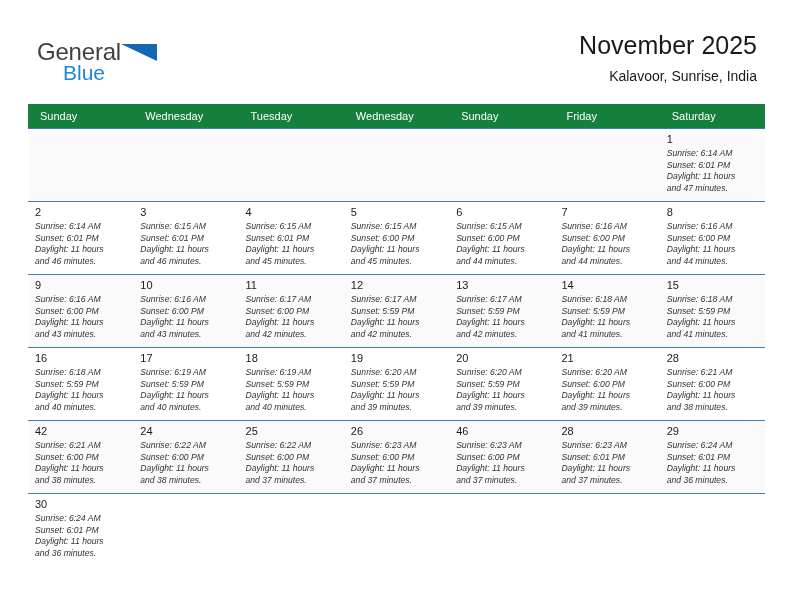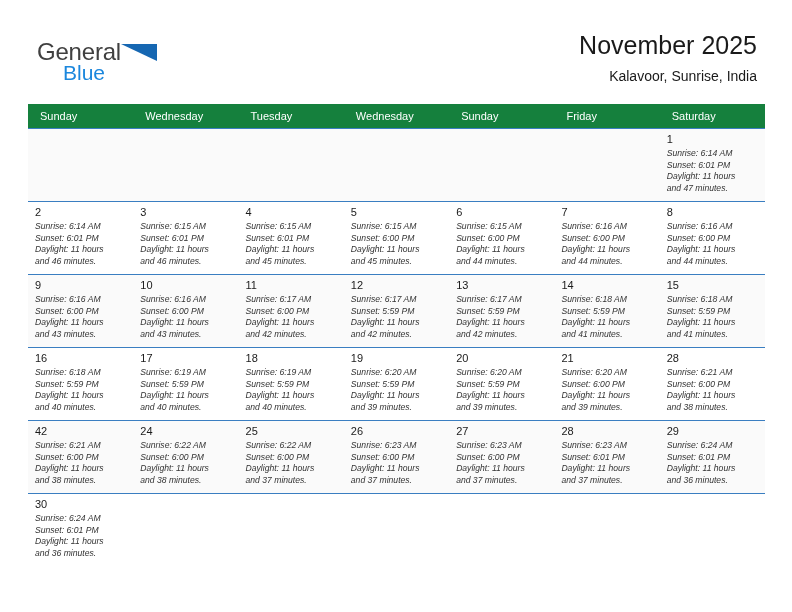--- a/index.html
+++ b/index.html
@@ -486,21 +486,21 @@
               <div class="detail">
                 <div>Sunrise: 6:23 AM</div>
                 <div>Sunset: 6:00 PM</div>
                 <div>Daylight: 11 hours</div>
                 <div>and 37 minutes.</div>
               </div>
             </div>
           </td>
           <td>
             <div class="cell">
-              <div class="daynum">27</div>
+              <div class="daynum">46</div>
               <div class="detail">
                 <div>Sunrise: 6:23 AM</div>
                 <div>Sunset: 6:00 PM</div>
                 <div>Daylight: 11 hours</div>
                 <div>and 37 minutes.</div>
               </div>
             </div>
           </td>
           <td>
             <div class="cell">

